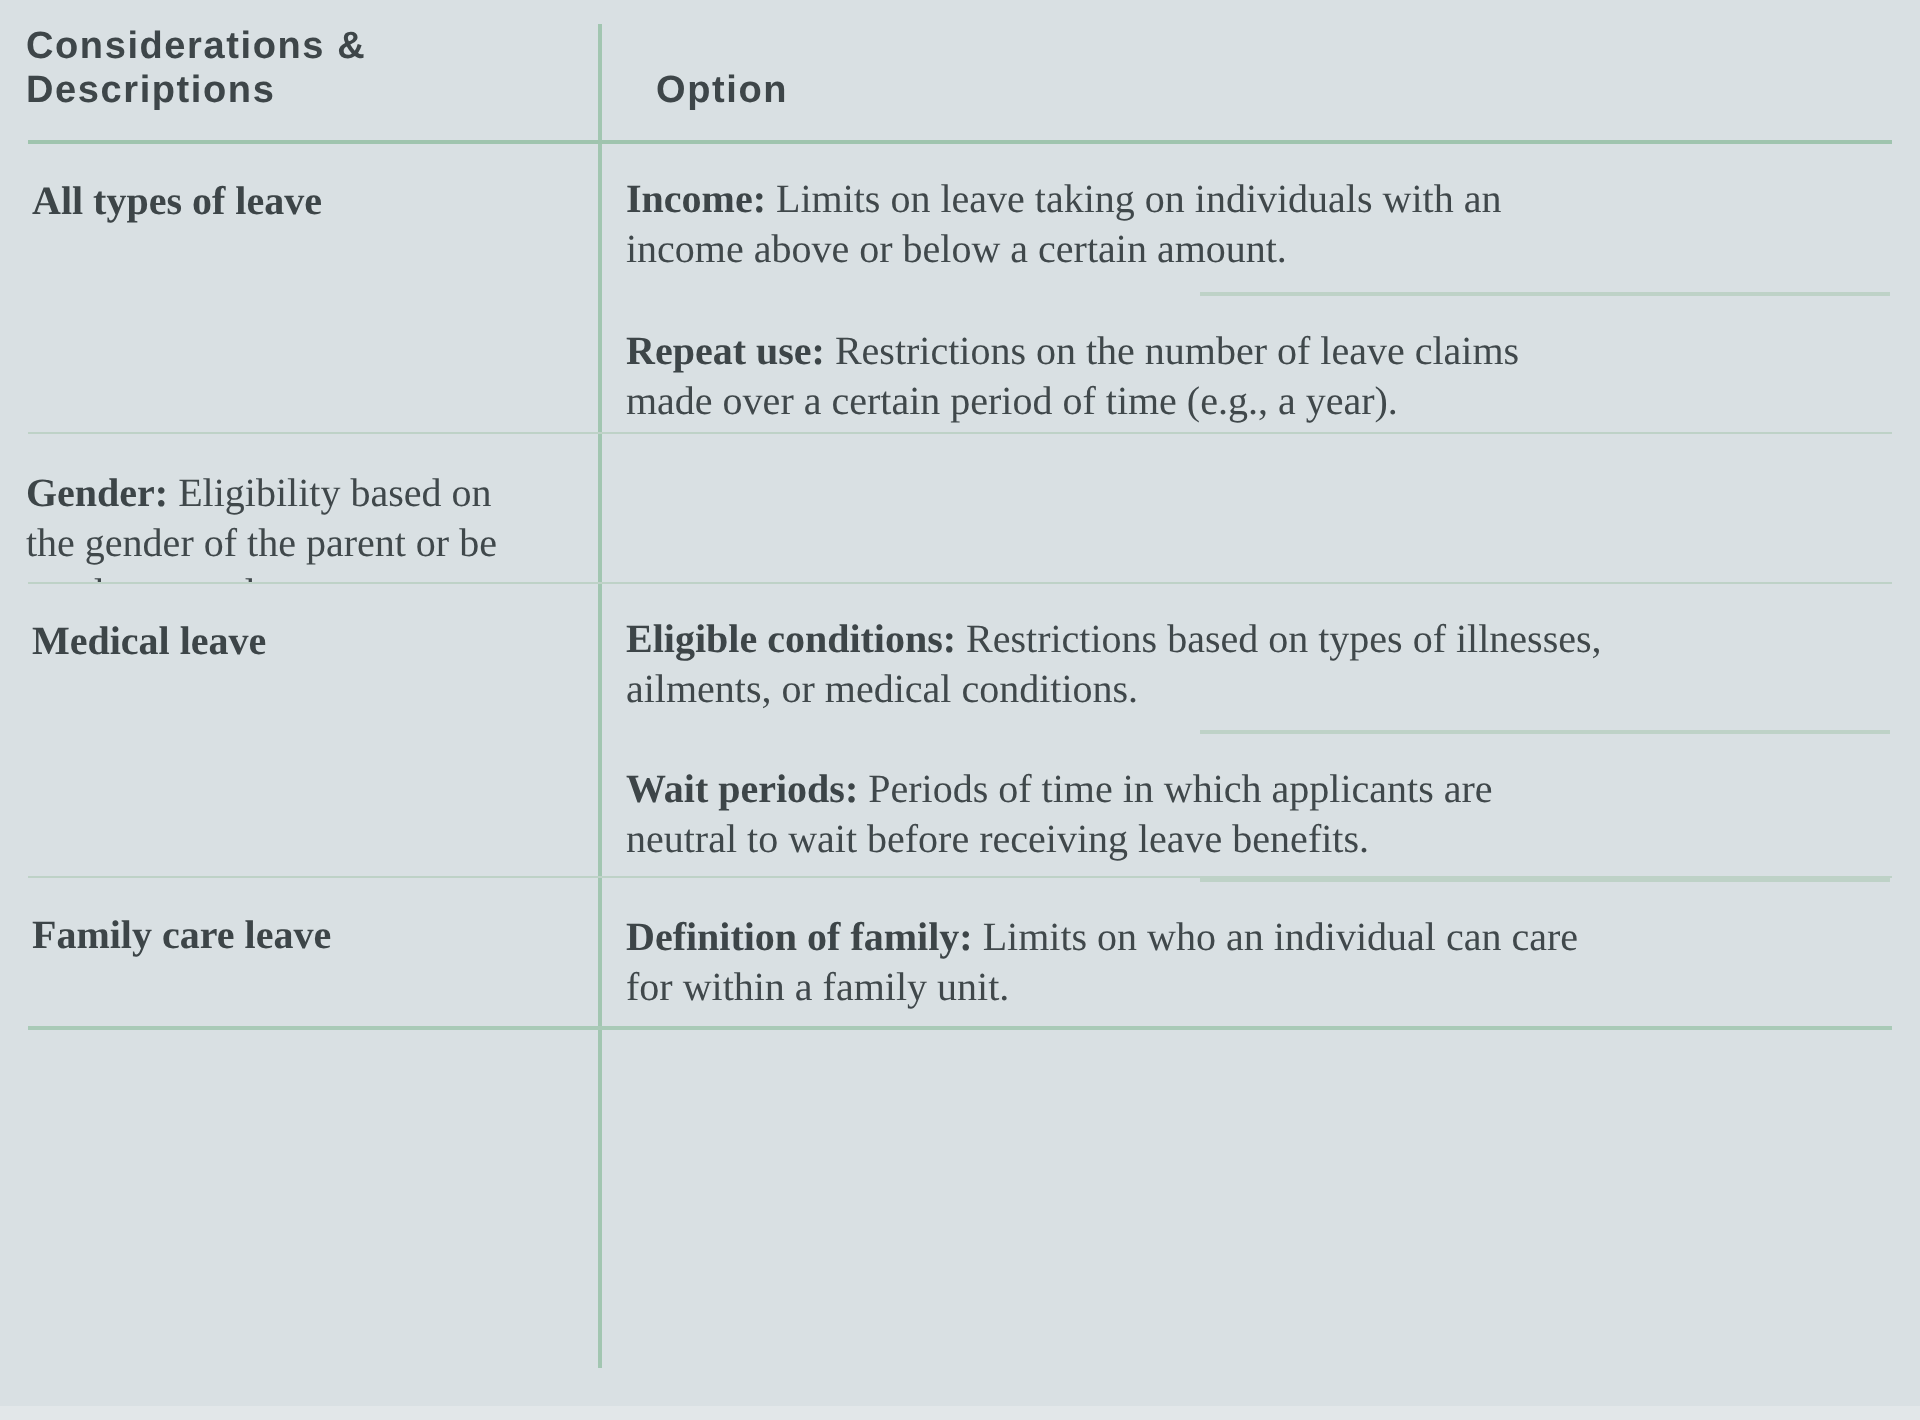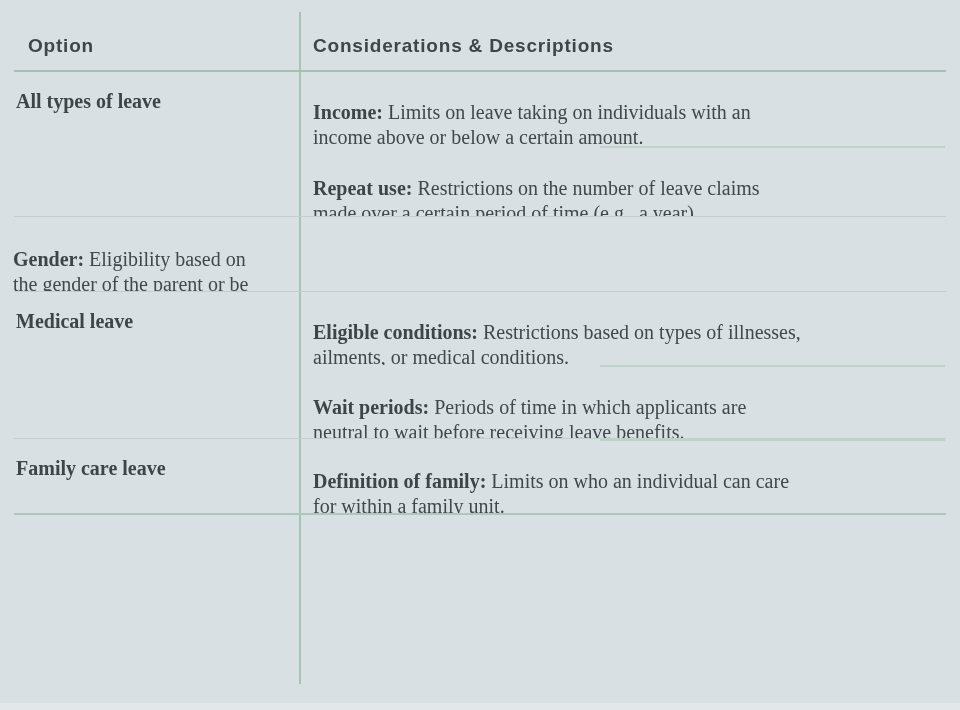--- a/index.html
+++ b/index.html
@@ -78,21 +78,21 @@
     padding-top: 17px;
     font-weight: bold;
     font-size: 20px;
     line-height: 25px;
     color: #3d4548;
   }
   .desc-cell { padding: 0; }
 
   .entry {
     box-sizing: border-box;
-    padding: 28px 26px 0 13px;
+    padding: 16px 26px 0 13px;
     font-size: 20px;
     line-height: 25px;
     color: #40484b;
     overflow: hidden;
   }
   .entry b { color: #3d4548; }
   .entry .desc { white-space: pre-line; }
 
   .g0 .e0 { height: 74px; }
   .g0 .e1 { height: 68px; }
@@ -106,22 +106,22 @@
 </head>
 <body>
 
 <div class="canvas">
 
   <div class="vline"></div>
 
   <div class="table">
 
     <div class="row header-row">
+      <div class="header-cell right">Considerations &amp; Descriptions</div>
       <div class="header-cell left">Option</div>
-      <div class="header-cell right">Considerations &amp; Descriptions</div>
     </div>
     <div class="hr-strong"></div>
 
     <div class="row g0">
       <div class="option-cell">All types of leave</div>
       <div class="desc-cell">
         <div class="entry e0">
           <b>Income:</b>
           <span class="desc">Limits on leave taking on individuals with an
 income above or below a certain amount.</span>

